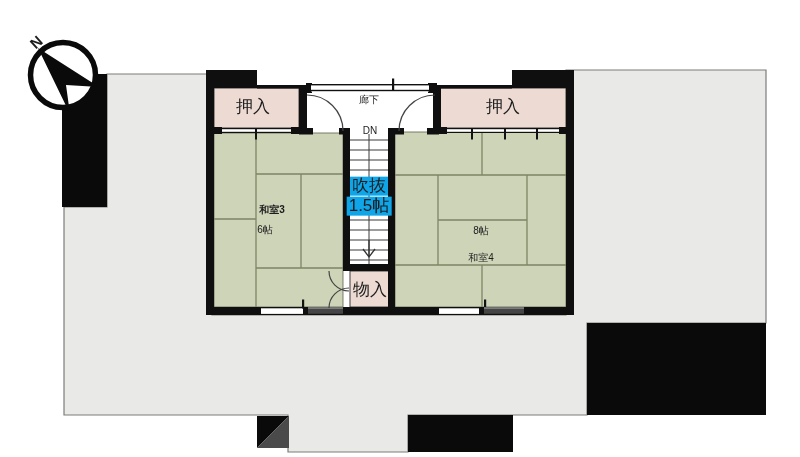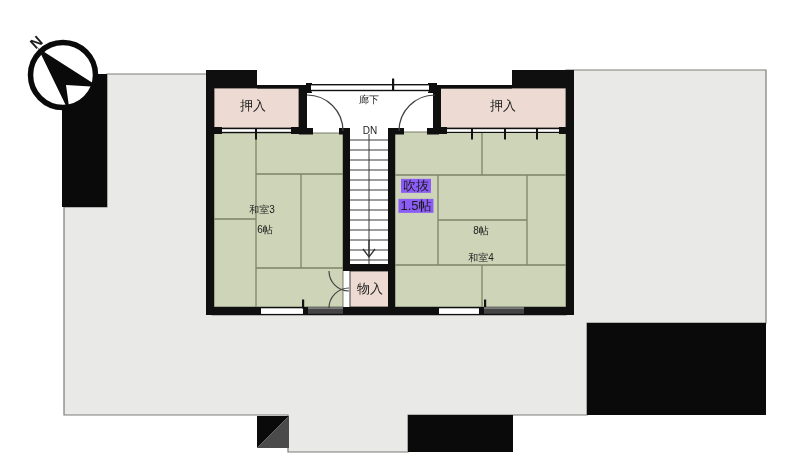--- a/index.html
+++ b/index.html
@@ -1,23 +1,23 @@
 <!DOCTYPE html>
 <html><head>
 <meta charset="utf-8">
 <style>
   html,body{margin:0;padding:0;background:#fff;}
   #canvas{position:relative;width:800px;height:457px;background:#ffffff;overflow:hidden;
           font-family:"Liberation Sans", sans-serif;}
   #plan-svg{position:absolute;left:0;top:0;}
   .lbl{position:absolute;transform:translate(-50%,-50%);color:#1c1c1c;white-space:nowrap;
        font-family:"Liberation Sans", sans-serif;}
-  .lbl-12{font-size:13px;}
+  .lbl-12{font-size:17px;}
   .lbl-13{font-size:10px;}
-  .whitebg{background:#8b5cf6;padding:0 2px;line-height:1.1;margin-left:47px;}
+  .whitebg{background:#0ea5e9;padding:0 2px;line-height:1.1;}
   .north{font-size:15px;font-weight:bold;transform:translate(-50%,-50%) rotate(-42deg);}
 </style>
 </head>
 <body>
 
 <div id="canvas">
 
   <svg id="plan-svg" width="800" height="457" viewBox="0 0 800 457">
 
     <path d="M107,74 H212 V315 H566 V70 H766 V323 H587 V415 H408 V452 H288 V415 H64 V207 H107 Z" stroke="#7c7c79" stroke-width="1.2" fill="#e9e9e7"></path>
@@ -121,21 +121,21 @@
   </svg>
 
   <div class="lbl north" style="left:36px;top:42px;">N</div>
 
   <div class="lbl lbl-12" style="left:253px;top:106px;">押入</div>
   <div class="lbl lbl-12" style="left:503px;top:106px;">押入</div>
 
   <div class="lbl lbl-13" style="left:369px;top:100px;">廊下</div>
   <div class="lbl lbl-13" style="left:370px;top:130px;">DN</div>
 
-  <div class="lbl lbl-13" style="left:262px;top:210px;">和室3</div>
+  <div class="lbl lbl-13" style="left:272px;top:210px;font-weight:bold;">和室3</div>
   <div class="lbl lbl-13" style="left:265px;top:230px;">6帖</div>
 
   <div class="lbl lbl-13" style="left:481px;top:210px;margin-top:48px;">和室4</div>
   <div class="lbl lbl-13" style="left:481px;top:231px;">8帖</div>
 
   <div class="lbl lbl-12 whitebg" style="left:369px;top:186px;">吹抜</div>
   <div class="lbl lbl-12 whitebg" style="left:369px;top:206px;text-align:center;">1.5帖</div>
 
   <div class="lbl lbl-12" style="left:370px;top:289px;text-align:right;">物入</div>
 </div>

